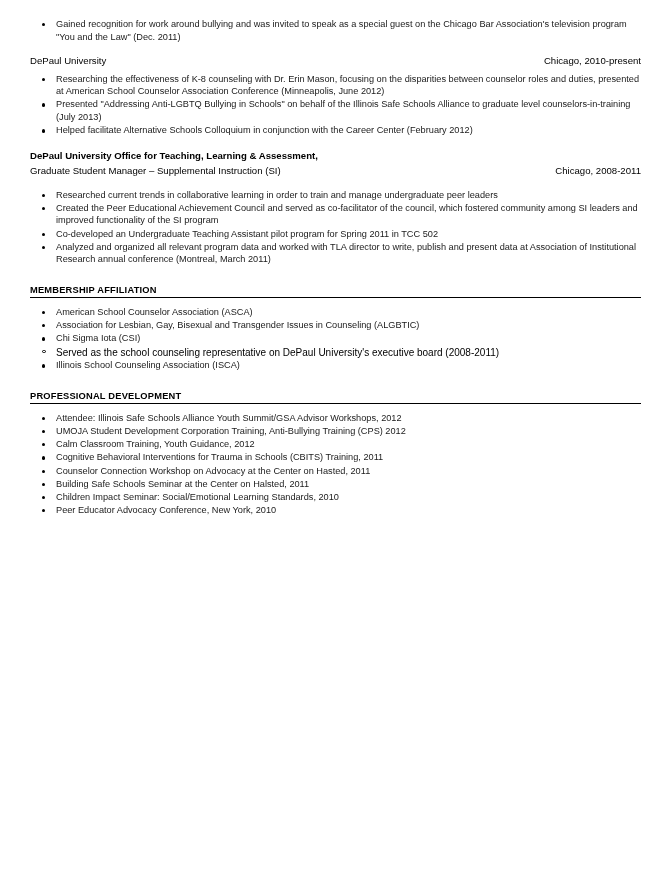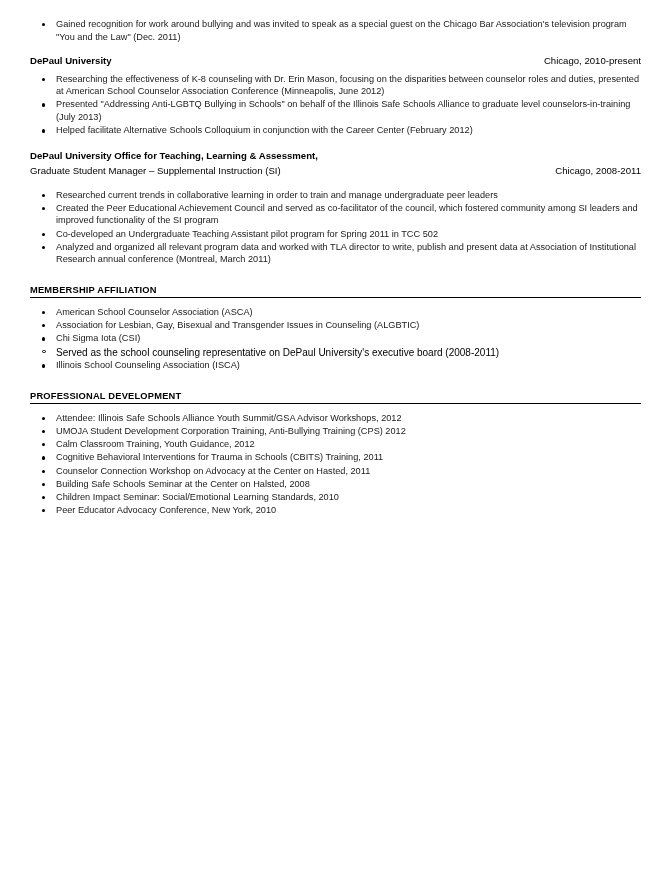--- a/index.html
+++ b/index.html
@@ -77,21 +77,21 @@
   
   .entry-head {
     display: flex;
     justify-content: space-between;
     align-items: baseline;
     font-size: 9.6px;
     margin-top: 11px;
     margin-bottom: 5px;
   }
   .entry-head.tight { margin-top: 2px; }
-  .entry-head .left { font-weight: bold; }
+  .entry-head .left { font-weight: normal; }
   .entry-head .left.normal { font-weight: normal; text-align: right; }
   .entry-head .right { font-weight: normal; }
 
   .entry-title-block {
     margin-top: 12px;
     margin-bottom: 0;
   }
   .entry-title-block .title {
     font-weight: bold;
     font-size: 9.6px;
@@ -169,20 +169,20 @@
 
   <div class="section">
     <div class="section-title">PROFESSIONAL DEVELOPMENT</div>
     <div class="section-body">
       <ul class="bullets">
         <li>Attendee:  Illinois Safe Schools Alliance Youth Summit/GSA Advisor Workshops, 2012</li>
         <li>UMOJA Student Development Corporation Training, Anti-Bullying Training (CPS) 2012</li>
         <li>Calm Classroom Training, Youth Guidance, 2012</li>
         <li>Cognitive Behavioral Interventions for Trauma in Schools (CBITS) Training, 2011</li>
         <li>Counselor Connection Workshop on Advocacy at the Center on Hasted, 2011</li>
-        <li>Building Safe Schools Seminar at the Center on Halsted, 2008</li>
+        <li>Building Safe Schools Seminar at the Center on Halsted, 2011</li>
         <li>Children Impact Seminar: Social/Emotional Learning Standards, 2010</li>
         <li>Peer Educator Advocacy Conference, New York, 2010</li>
       </ul>
     </div>
   </div>
 
 </div>
 
 </body></html>

